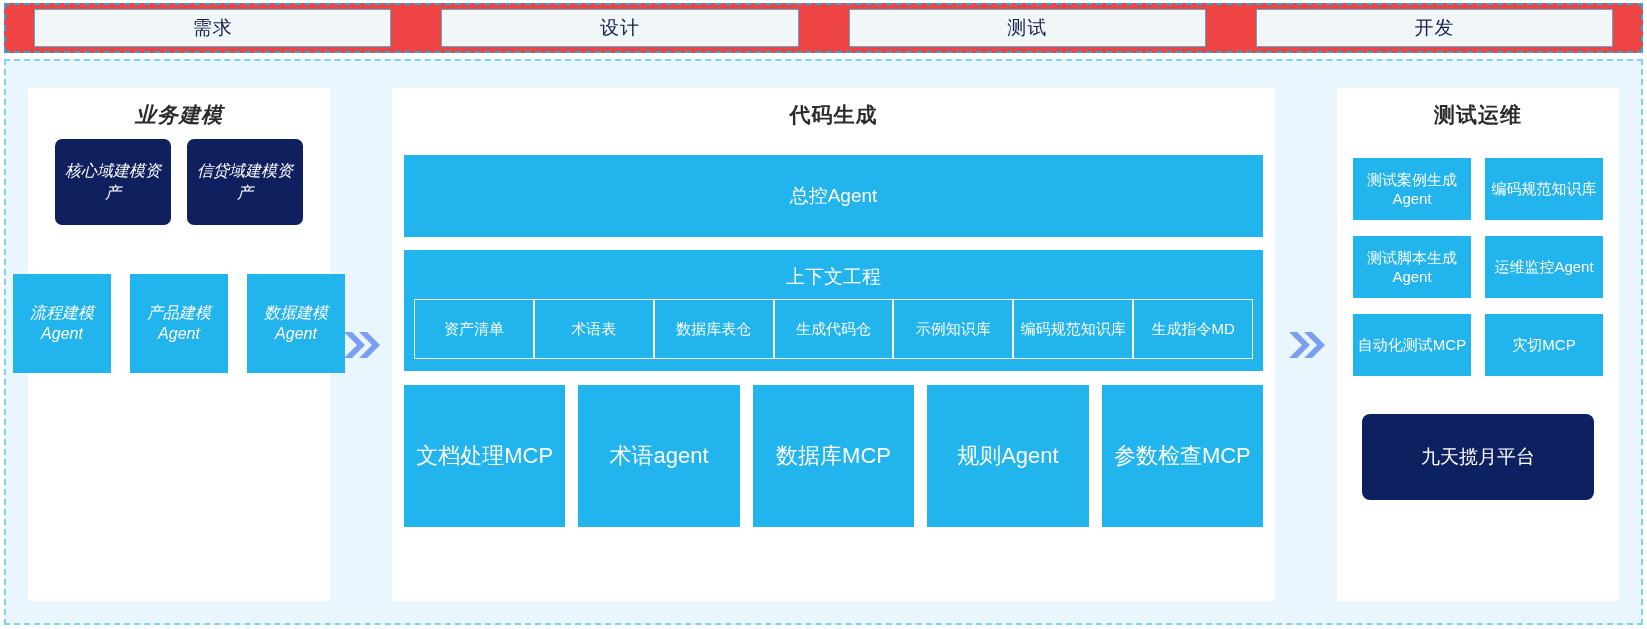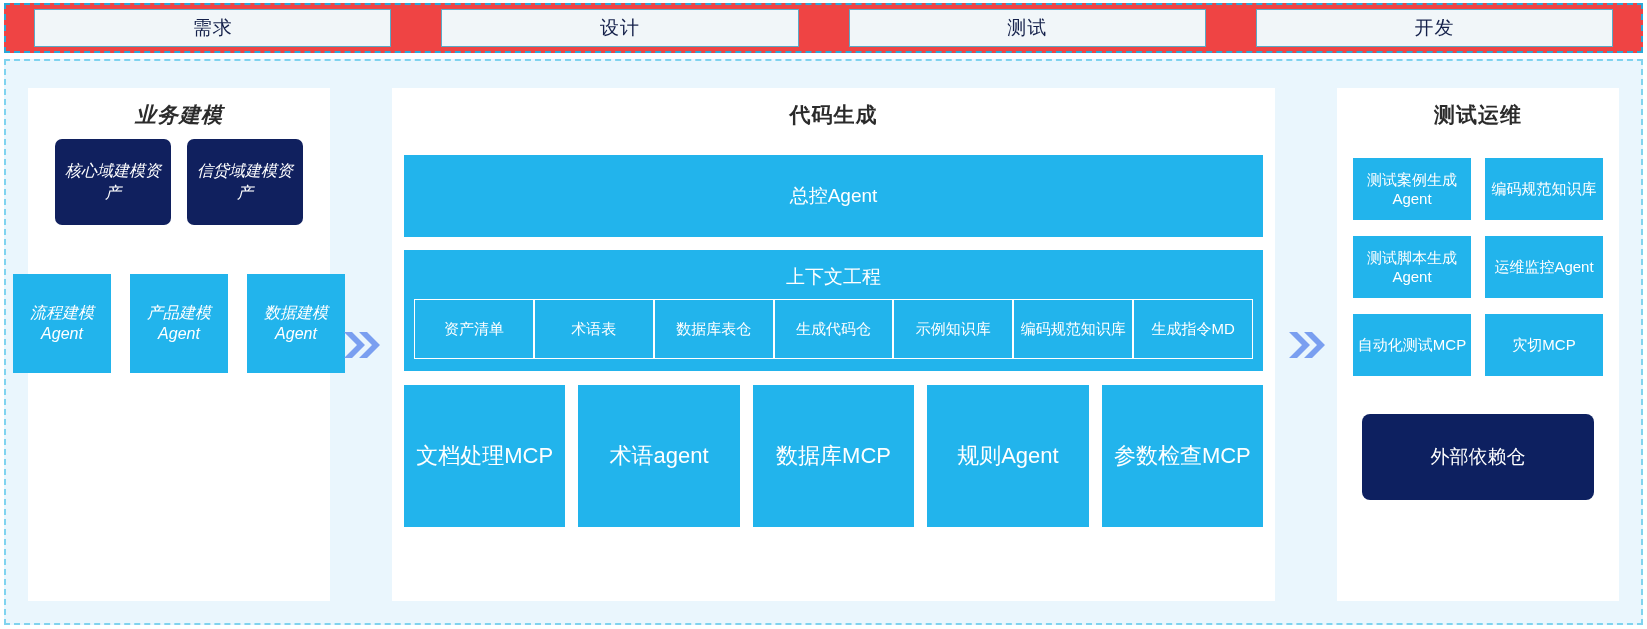--- a/index.html
+++ b/index.html
@@ -253,18 +253,18 @@
           </div>
         <div class="right-cell">
             <span>自动化测试MCP</span>
           </div>
         <div class="right-cell">
             <span>灾切MCP</span>
           </div>
       </div>
 
       <div class="platform-card">
-        <span>外部依赖仓</span>
+        <span>九天揽月平台</span>
       </div>
     </div>
 
   </div>
 </div>
 
 </body></html>

